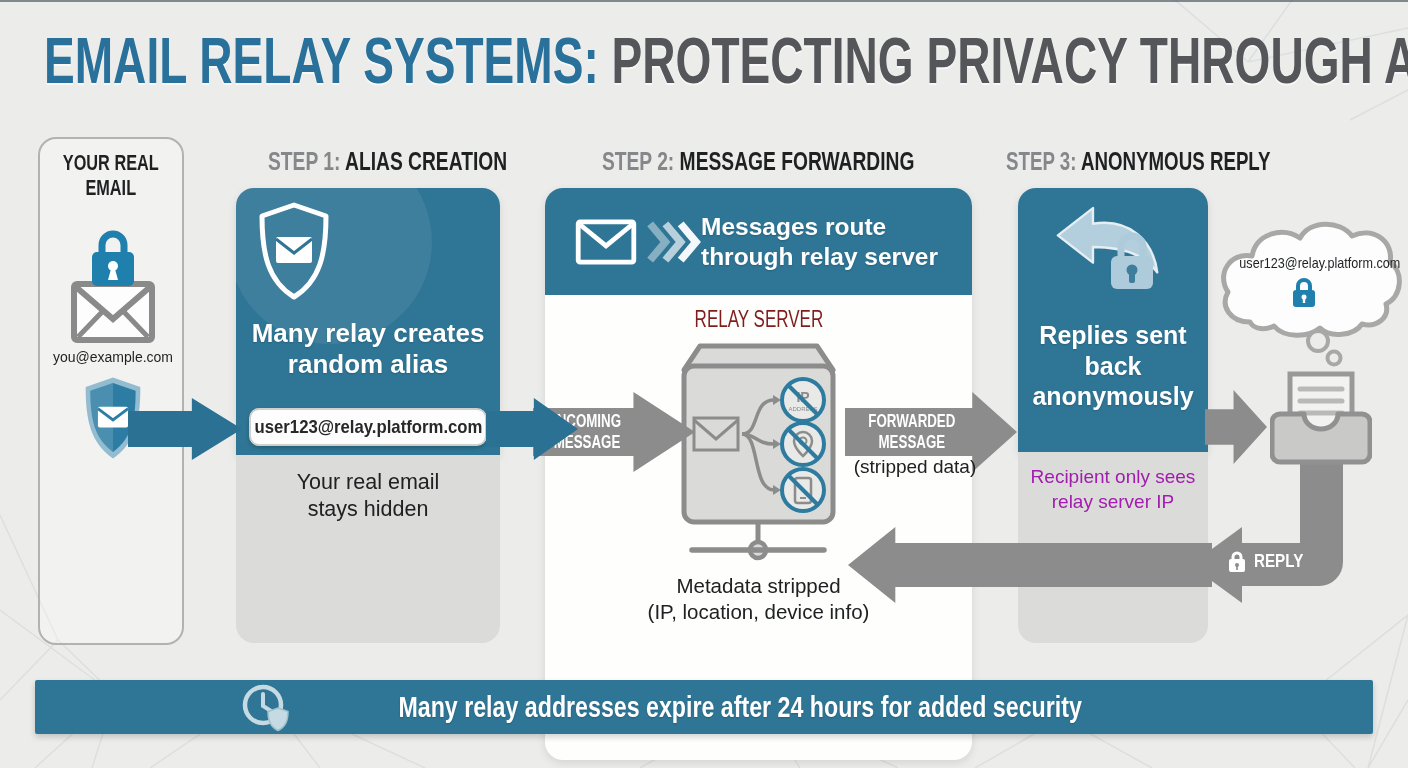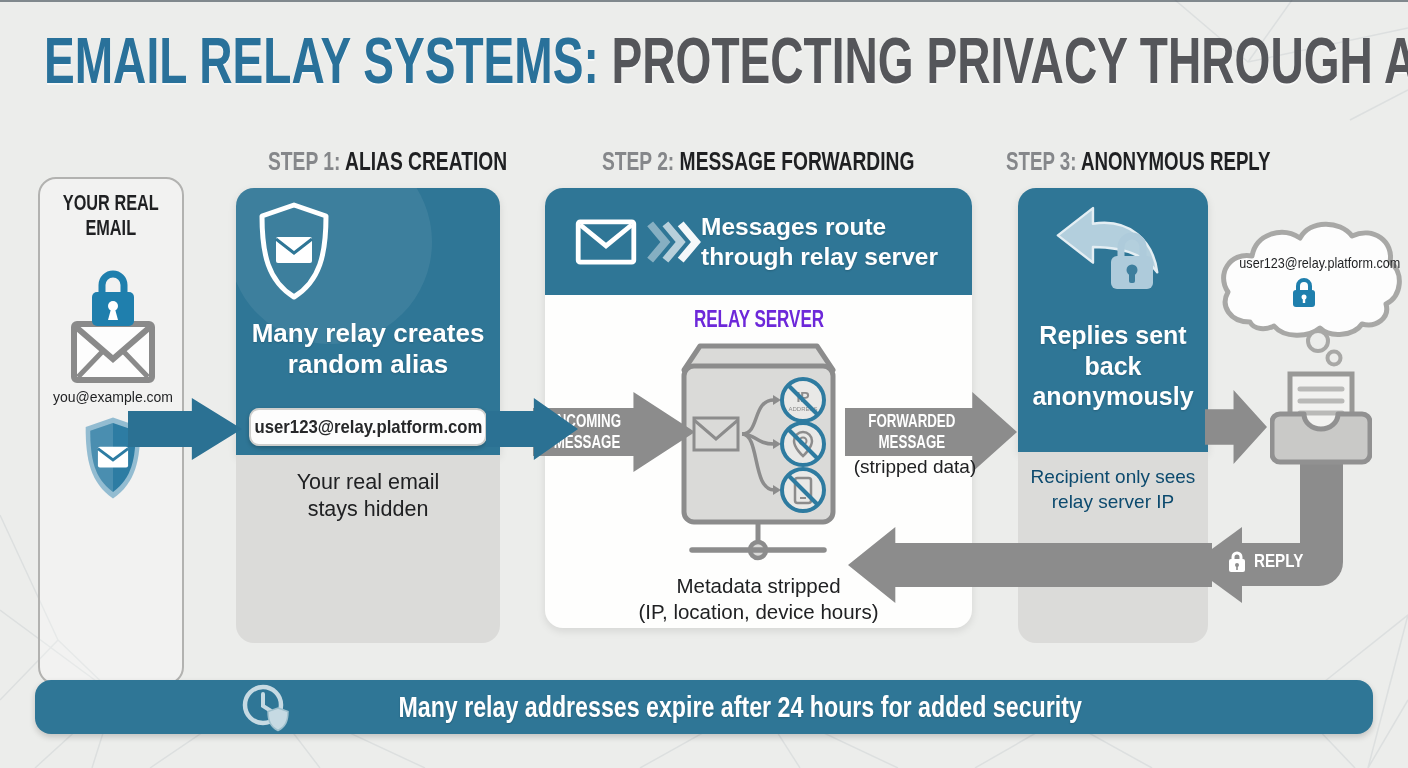--- a/index.html
+++ b/index.html
@@ -25,21 +25,21 @@
 
   
   .step-header{top:146px;font-size:26px;font-weight:bold;color:#1f2022;z-index:2;white-space:nowrap;}
   .step-header .pfx{color:#85878a;}
   #step1-header{left:226px;width:284px;text-align:center;}
   #step2-header{left:515px;width:487px;text-align:center;}
   #step3-header{left:1006px;width:330px;text-align:right;}
 
   
   #source-card{left:38px;top:137px;width:146px;height:508px;border:2px solid #b2b2b0;border-radius:18px;
-               background:rgba(255,255,255,.30);z-index:1;margin-top:40px;}
+               background:rgba(255,255,255,.30);z-index:1;}
   #source-heading{left:0;top:12px;width:100%;font-size:22px;font-weight:bold;color:#1f2022;line-height:1.12;z-index:2;}
   #source-lock{left:48px;top:88px;z-index:3;}
   #source-envelope{left:31px;top:142px;z-index:2;}
   #source-address{left:-6px;top:210px;width:158px;font-size:14px;color:#1f2022;z-index:2;}
   #source-shield{left:40px;top:236px;z-index:3;}
 
   
   .arrow{z-index:3;}
   .arrow-teal{background:#2b7193;}
   .arrow-gray{background:#8c8c8c;}
@@ -66,59 +66,59 @@
   #step1-body{left:0;top:130px;width:100%;color:#fff;font-size:26px;font-weight:bold;line-height:1.2;
               text-shadow:0 1px 2px rgba(0,0,0,.18);}
   #alias-pill{left:13px;top:220px;width:238px;height:38px;background:#fdfdfd;border:2px solid #cfcfcd;
               border-radius:10px;display:flex;align-items:center;justify-content:center;
               box-shadow:0 2px 4px rgba(0,0,0,.22);}
   #alias-pill span{font-size:19px;font-weight:bold;color:#27282a;transform:scaleX(.88);display:inline-block;white-space:nowrap;}
   #step1-gray{left:236px;top:455px;width:264px;height:188px;background:#dbdbd9;border-radius:0 0 18px 18px;z-index:1;}
   #step1-note{left:0;top:14px;width:100%;font-size:21.5px;color:#202123;line-height:1.25;}
 
   
-  #step2-panel{left:545px;top:188px;width:427px;height:440px;background:#fefefd;border-radius:18px;z-index:1;
+  #step2-panel{left:545px;top:188px;width:427px;height:572px;background:#fefefd;border-radius:18px;z-index:1;
                box-shadow:0 3px 8px rgba(0,0,0,.10);}
   #step2-banner{left:0;top:0;width:427px;height:107px;background:#2f7696;border-radius:18px 18px 0 0;}
   #banner-envelope{left:30px;top:31px;}
   #banner-chevrons{left:102px;top:33px;}
   #banner-text{left:156px;top:0;width:262px;height:107px;display:flex;align-items:center;
                color:#fff;font-size:24.5px;font-weight:bold;line-height:1.2;text-shadow:0 1px 2px rgba(0,0,0,.18);}
-  #relay-label{left:0;top:118px;width:100%;font-size:23px;font-weight:bold;color:#6d28d9;}
+  #relay-label{left:0;top:118px;width:100%;font-size:23px;font-weight:normal;color:#7f1d1d;}
   #server-svg{left:131px;top:152px;}
   #metadata-note{left:0;top:385px;width:100%;font-size:20.5px;color:#202123;line-height:1.25;}
   #stripped-note{left:845px;top:456px;width:140px;text-align:center;font-size:19px;color:#202123;z-index:3;}
 
   
   #step3-teal{left:1018px;top:188px;width:190px;height:264px;background:#2f7696;border-radius:18px 18px 0 0;z-index:1;
               box-shadow:0 3px 8px rgba(0,0,0,.10);}
   #step3-icon{left:36px;top:16px;}
   #step3-lock{left:88px;top:40px;}
   #step3-body{left:0;top:132px;width:100%;color:#fff;font-size:25px;font-weight:bold;line-height:1.22;
               text-shadow:0 1px 2px rgba(0,0,0,.18);text-align:center;}
   #step3-gray{left:1018px;top:452px;width:190px;height:191px;background:#dbdbd9;border-radius:0 0 18px 18px;z-index:1;}
-  #step3-note{left:0;top:13px;width:100%;font-size:19px;color:#0c4a6e;line-height:1.3;}
+  #step3-note{left:0;top:13px;width:100%;font-size:19px;color:#a21caf;line-height:1.3;}
 
   
   #cloud-svg{left:1212px;top:210px;z-index:2;}
   #cloud-text{left:1224px;top:254px;width:168px;text-align:center;font-size:15px;color:#1f2022;z-index:3;}
   #cloud-text span{display:inline-block;transform:scaleX(.84);white-space:nowrap;}
   #cloud-lock{left:1290px;top:276px;z-index:3;}
   #inbox-svg{left:1270px;top:370px;z-index:3;}
   #pipe-v{left:1300px;top:450px;width:43px;height:136px;background:#8c8c8c;border-bottom-right-radius:24px;z-index:1;}
   #pipe-h{left:1238px;top:543px;width:80px;height:43px;background:#8c8c8c;z-index:1;}
   #reply-head{left:1190px;top:527px;width:52px;height:76px;background:#8c8c8c;z-index:2;
     clip-path:polygon(100% 0,0 50%,100% 100%);}
   #reply-label{left:1227px;top:549px;display:flex;align-items:center;gap:7px;z-index:4;}
   #reply-label .txt{color:#fff;font-weight:bold;font-size:19px;display:inline-block;transform:scaleX(.8);transform-origin:left center;}
   #arrow-reply-long{left:848px;top:527px;width:364px;height:76px;background:#8c8c8c;z-index:2;
     clip-path:polygon(13% 21%,100% 21%,100% 79%,13% 79%,13% 100%,0 50%,13% 0);}
 
   
-  #footer{left:35px;top:680px;width:1338px;height:54px;background:#30788f;background:#2f7696;border-radius:16px;
+  #footer{left:35px;top:680px;width:1338px;height:54px;background:#30788f;background:#2f7696;border-radius:2px;
           display:flex;align-items:center;justify-content:center;gap:22px;z-index:1;box-shadow:0 3px 6px rgba(0,0,0,.18);}
   #footer .txt{color:#fff;font-size:29px;font-weight:bold;display:inline-block;transform:scaleX(.8);
                white-space:nowrap;text-shadow:0 1px 2px rgba(0,0,0,.2);}
 </style>
 </head>
 <body>
 
 <div id="canvas">
 
   <svg id="bg-pattern" class="abs" width="1408" height="768">
@@ -235,21 +235,21 @@
         <path d="M124,158 L130,158" stroke="#8c8c8c" stroke-width="2"></path>
         <path d="M113,136 L141,164" stroke="#2e7ba0" stroke-width="4"></path>
       </g>
       <g>
         <path d="M82,182 L82,202" stroke="#8c8c8c" stroke-width="5"></path>
         <circle cx="82" cy="210" r="8" fill="#dadad8" stroke="#8c8c8c" stroke-width="4.5"></circle>
         <path d="M16,210 L148,210" stroke="#8c8c8c" stroke-width="5.5" stroke-linecap="round"></path>
       </g>
     </svg>
     <div id="metadata-note" class="abs center pre">Metadata stripped
-(IP, location, device hours)</div>
+(IP, location, device info)</div>
   </div>
 
   <div id="arrow-incoming" class="abs arrow arrow-gray">
     <div class="arrow-label">
         <span class="cond pre">INCOMING
 MESSAGE</span>
       </div>
   </div>
   <div id="arrow-forwarded" class="abs arrow arrow-gray">
     <div class="arrow-label">

